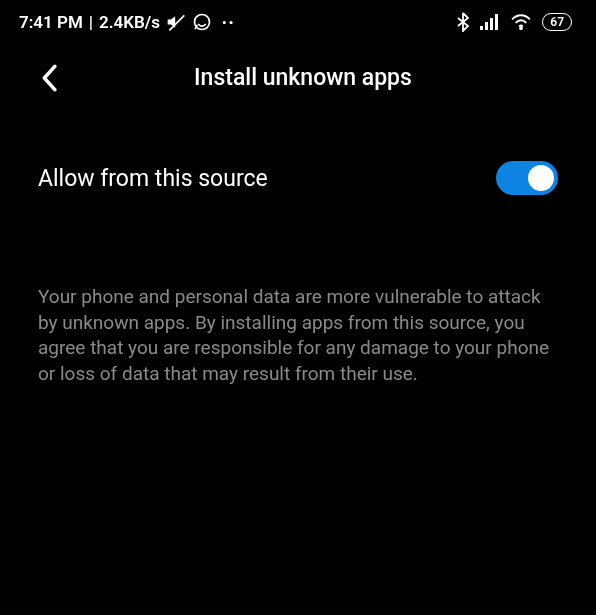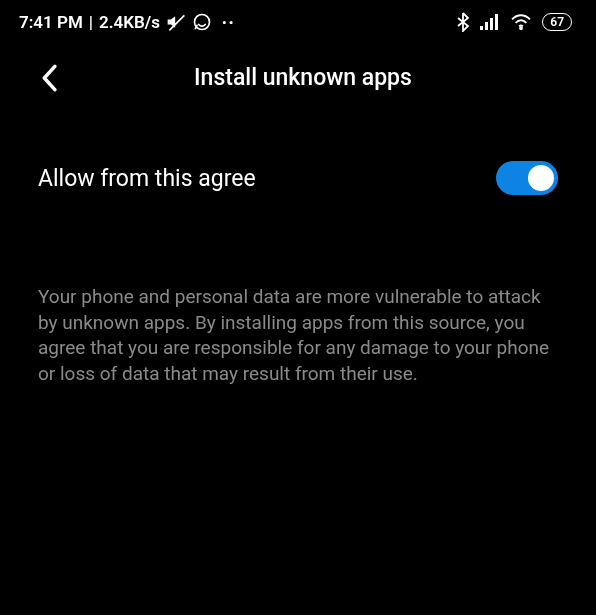--- a/index.html
+++ b/index.html
@@ -159,19 +159,19 @@
   <span class="back-btn icon-svg">
     <svg width="18" height="28" viewBox="0 0 14 24" fill="none" stroke="#fff" stroke-width="3" stroke-linecap="round" stroke-linejoin="round">
       <path d="M12 2L3 12l9 10"></path>
     </svg>
   </span>
   <h1 class="page-title">Install unknown apps</h1>
 </div>
 
 <div class="content">
   <div class="setting-row">
-    <span class="setting-label">Allow from this agree</span>
+    <span class="setting-label">Allow from this source</span>
     <div class="toggle on">
       <div class="toggle-thumb"></div>
     </div>
   </div>
   <p class="description">Your phone and personal data are more vulnerable to attack by unknown apps. By installing apps from this source, you agree that you are responsible for any damage to your phone or loss of data that may result from their use.</p>
 </div>
 
 </body></html>

